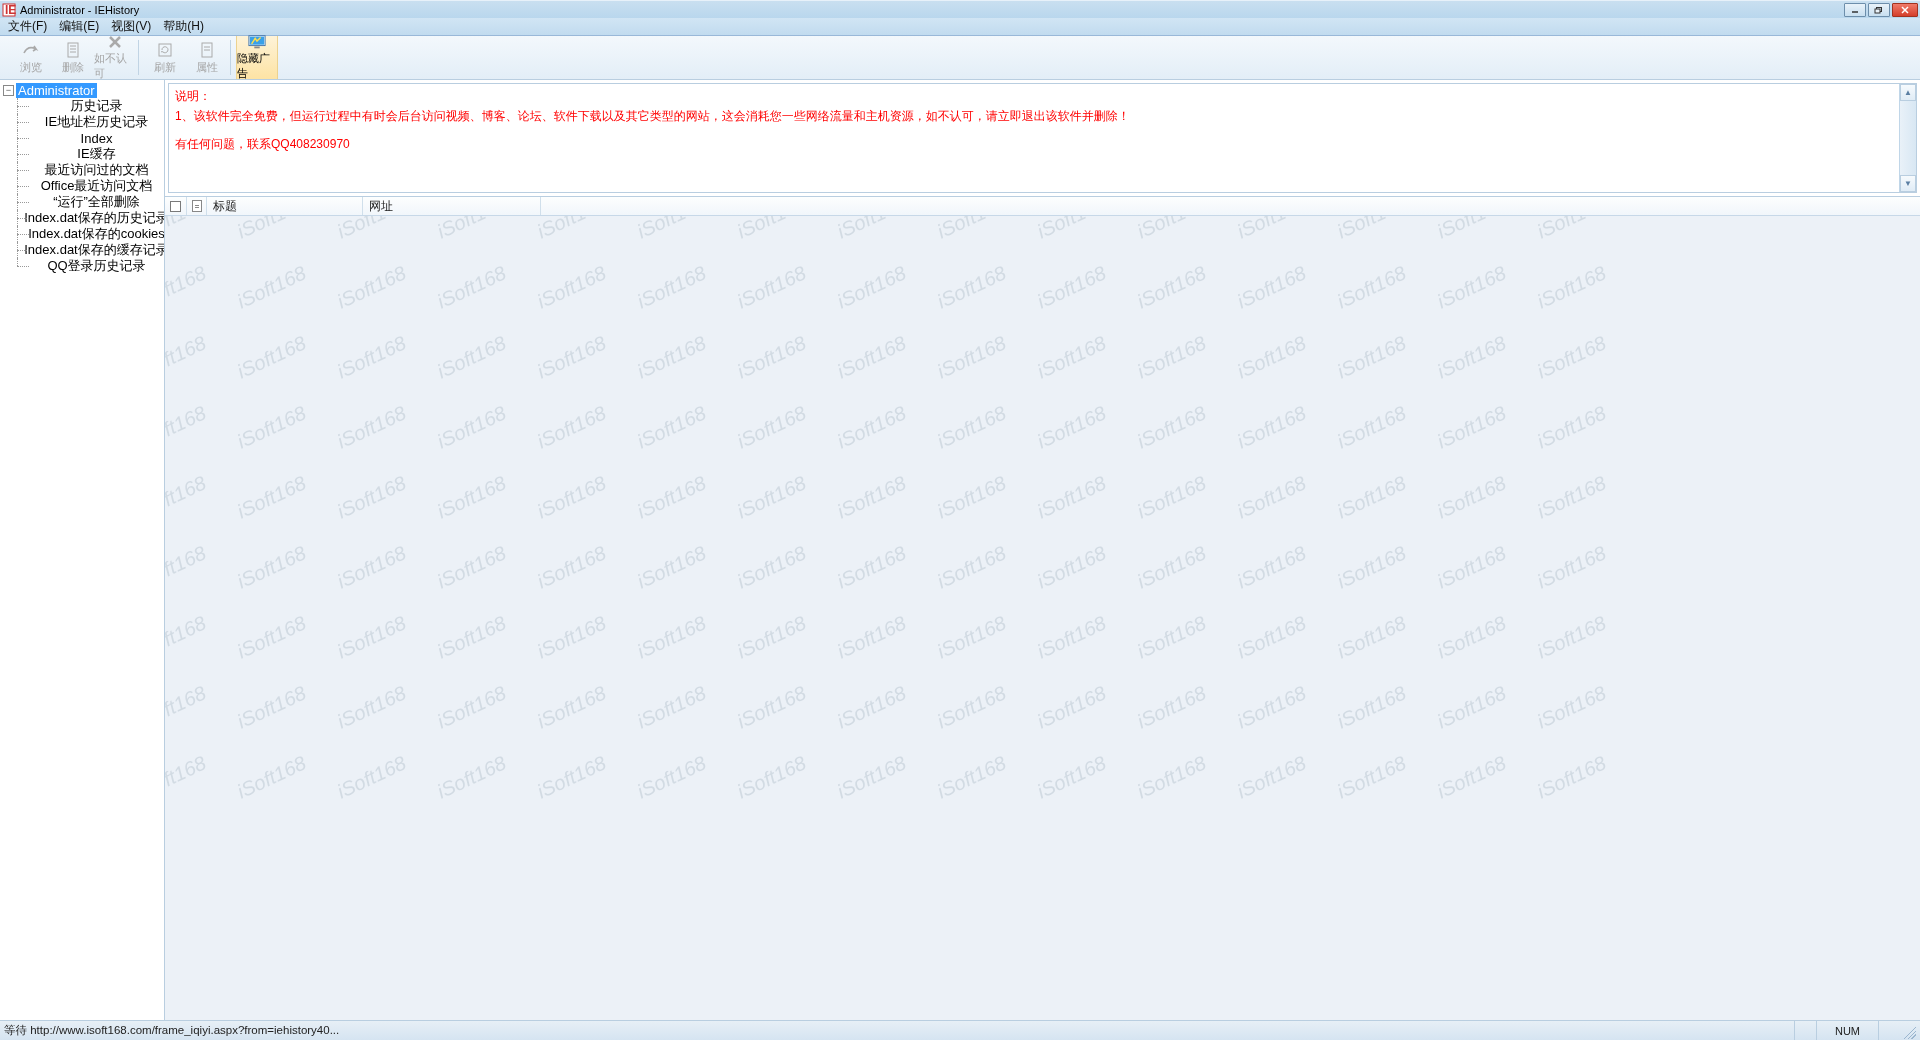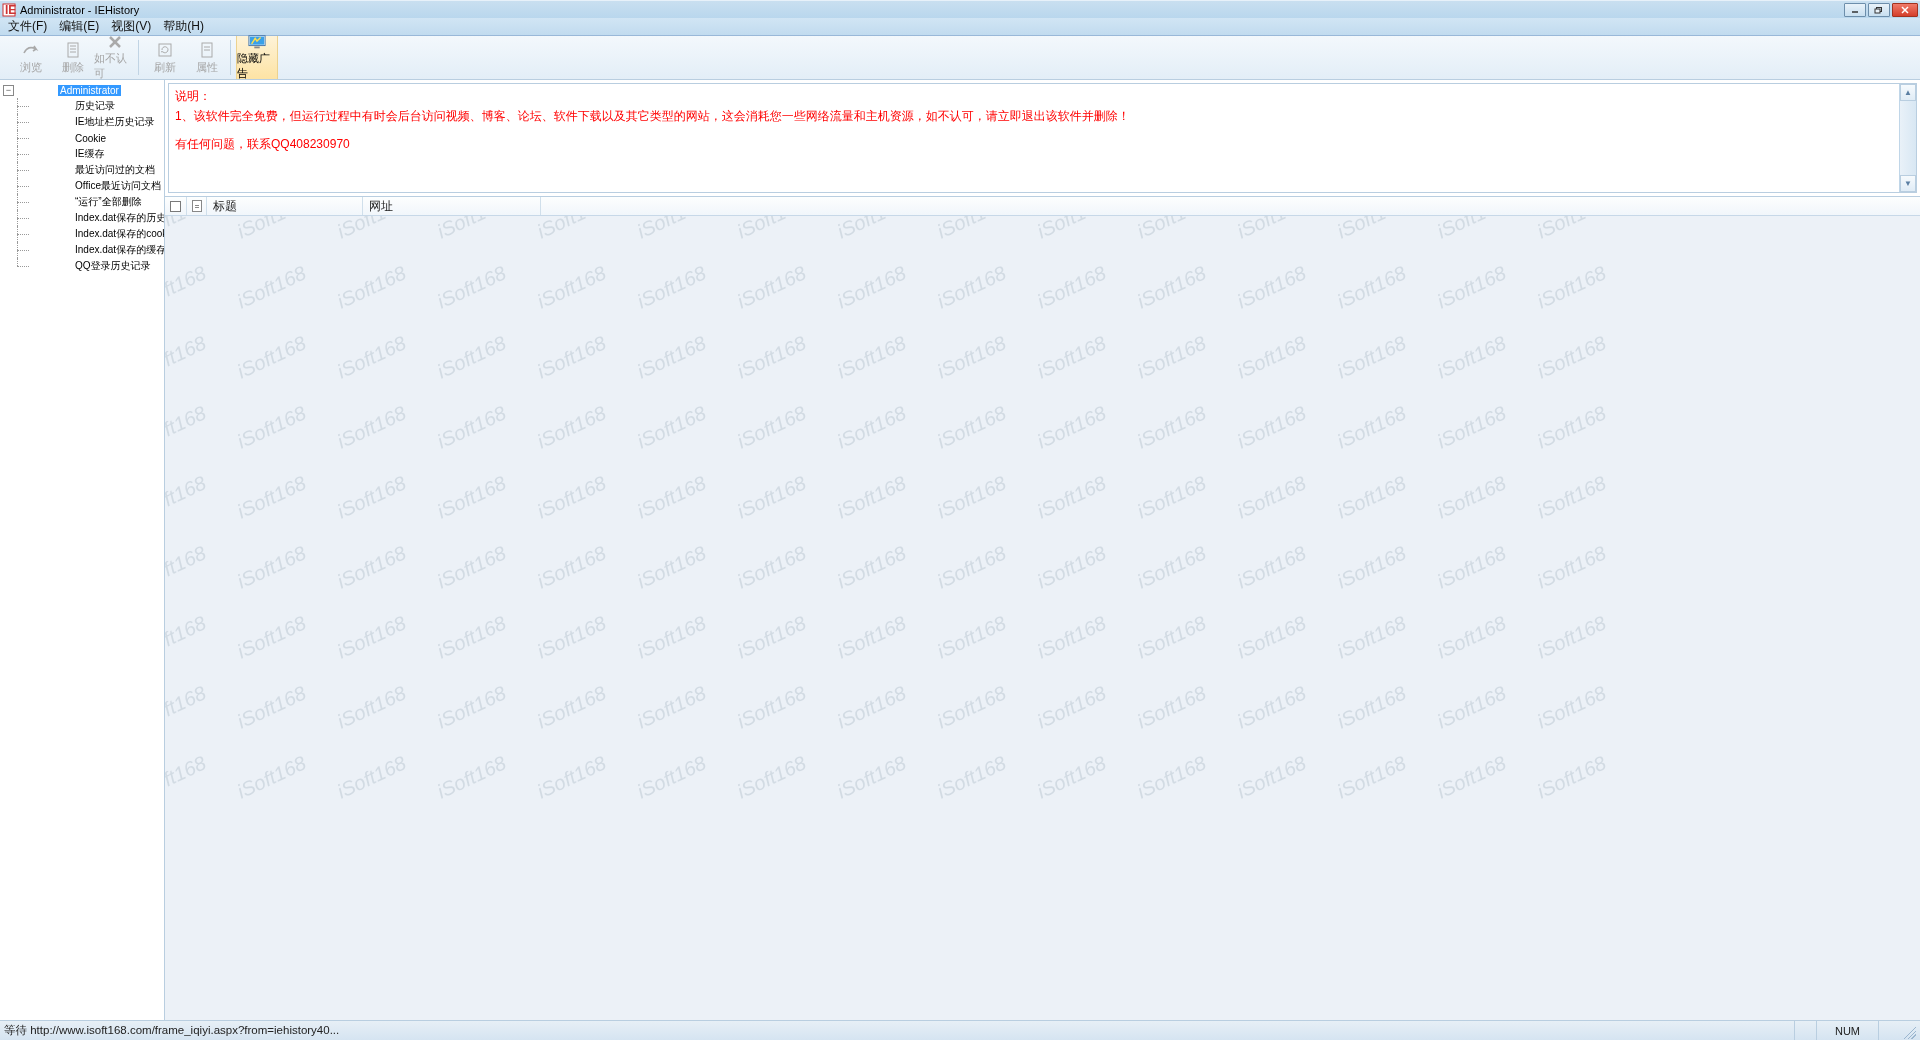--- a/index.html
+++ b/index.html
@@ -32,25 +32,25 @@
 
 .main { flex: 1; display: flex; min-height: 0; }
 
 
 .tree { width: 165px; border-right: 1px solid #b9cee0; background: #fff; overflow: auto; padding-top: 2px; }
 .tree-root { padding-left: 3px; }
 .tree-toggle { width: 11px; height: 11px; border: 1px solid #888; display: inline-flex; align-items:center; justify-content:center; font-size:9px; line-height:1; color:#555; margin-right:2px; background:#fff; }
 .tree-row { display: flex; align-items: center; height: 16px; white-space: nowrap; cursor: default; padding-right:4px;}
 .tree-root > .tree-row .label { background: #3399ff; color: #fff; padding: 0 2px; }
 .tree-children { padding-left: 6px; }
-.tree-children .tree-row { padding-left: 24px; position: relative; }
+.tree-children .tree-row { padding-left: 24px; position: relative; justify-content: center; }
 .tree-children .tree-row::before { content:""; position:absolute; left:8px; top:0; bottom:0; border-left:1px dotted #999; }
 .tree-children .tree-row::after { content:""; position:absolute; left:8px; top:50%; width:12px; border-top:1px dotted #999; }
 .tree-children .tree-row:last-child::before{ bottom:50%; }
-.tree .label { font-size: 10px; color:#000;margin-left:42px; }
+.tree .label { font-size: 13px; color:#000; }
 
 
 .rightpane { flex:1; display:flex; flex-direction:column; min-width:0; }
 
 
 .notice-wrap { height: 117px; border-bottom: 1px solid #b9cee0; padding: 3px 3px 3px 3px; display:flex; }
 .notice { flex:1; border: 1px solid #b9cee0; background: #fff; position:relative; overflow:hidden; }
 .notice-inner { position:absolute; top:3px; left:6px; right:18px; bottom:3px; color: #ff0000; font-size: 12px; line-height: 1.5; }
 .notice-inner p { margin-bottom: 2px; word-break:break-all; }
 .notice .scroll { position:absolute; right:0; top:0; bottom:0; width:17px; background:linear-gradient(90deg,#e9f1f8,#d8e7f3); border-left:1px solid #c0d6e8; }
@@ -191,21 +191,21 @@
         <span class="label">Administrator</span>
       </div>
       <div class="tree-children" id="tree-children">
           <div class="tree-row">
             <span class="label">历史记录</span>
           </div>
           <div class="tree-row">
             <span class="label">IE地址栏历史记录</span>
           </div>
           <div class="tree-row">
-            <span class="label">Cookie</span>
+            <span class="label">Index</span>
           </div>
           <div class="tree-row">
             <span class="label">IE缓存</span>
           </div>
           <div class="tree-row">
             <span class="label">最近访问过的文档</span>
           </div>
           <div class="tree-row">
             <span class="label">Office最近访问文档</span>
           </div>

